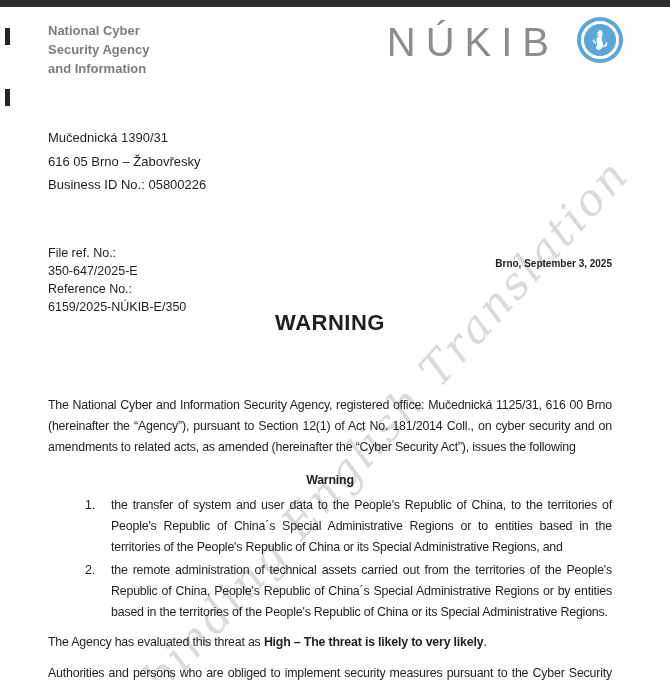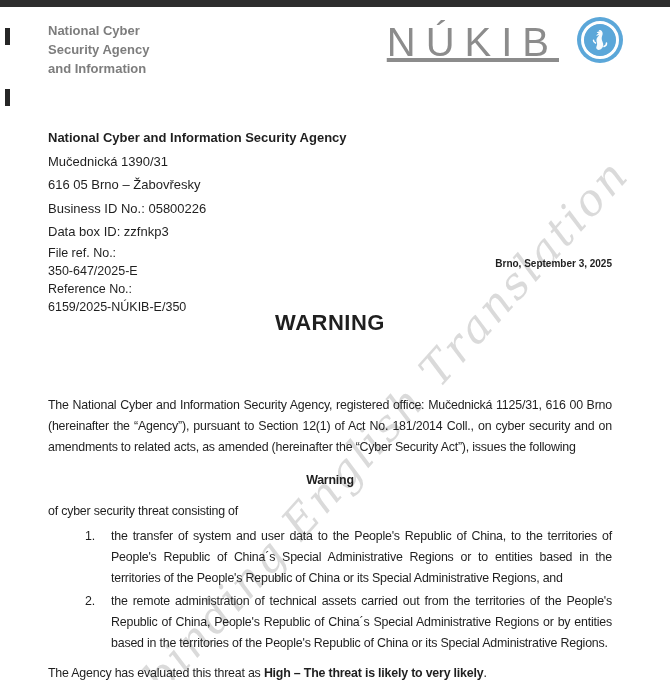--- a/index.html
+++ b/index.html
@@ -61,21 +61,20 @@
     position: absolute; right: 46px; top: 16px;
     display: flex; align-items: center; gap: 17px;
   }
   .wordmark {
     font-size: 40px;
     font-weight: 400;
     color: var(--wordmark-gray);
     letter-spacing: 10px;
     line-height: 1;
     padding-top: 4px;
-    text-decoration: underline;
   }
   .logo-badge { width: 48px; height: 48px; display: block; }
 
   
   .address-block {
     position: absolute; left: 48px; top: 126px;
     font-size: 13px; line-height: 23.5px;
   }
   .address-block .addr-name { font-weight: bold; }
 
@@ -146,45 +145,42 @@
         <circle cx="24" cy="24" r="23" fill="#5ba7d9"></circle>
         <circle cx="24" cy="24" r="17.5" fill="none" stroke="#ffffff" stroke-width="3"></circle>
         <circle cx="24" cy="24" r="15.5" fill="#5ba7d9"></circle>
         <path fill="#ffffff" opacity="0.95" d="M22.5 34c-1.8-.4-2.6-1.6-2.2-3 .3-1.2 1-2.3.8-3.6-.2-1.4-.9-2.7-.6-4.2.3-1.6 1.4-2.8 2.6-3.8-.9-.2-1.8.1-2.7.5.2-1.1 1.1-2 2.2-2.4-.4-.5-1.2-.6-1.9-.5.6-1 1.7-1.5 2.9-1.4-.1-.6-.5-1-1-1.4 1.6-.4 3 .3 3.7 1.7.5 1 .4 2.1.1 3.2-.4 1.4-.9 2.8-.6 4.3.3 1.6 1.2 3 1.4 4.6.3 2.1-.6 4-2.4 5.2-.8.5-1.6.8-2.3.8z"></path>
         <path fill="none" stroke="#ffffff" stroke-width="1.5" stroke-linecap="round" d="M28 30.5c1.6-.5 2.6-1.9 2.5-3.5"></path>
         <path fill="none" stroke="#ffffff" stroke-width="1.5" stroke-linecap="round" d="M19.5 27c-1.3-.4-2-1.4-2-2.7"></path>
       </svg>
     </div>
 
     <div class="address-block">
-      <div class="addr-name">National Cyber and Information Security Agency</div>
       <div>Mučednická 1390/31</div>
       <div>616 05 Brno – Žabovřesky</div>
       <div>Business ID No.: 05800226</div>
-      <div>Data box ID: zzfnkp3</div>
     </div>
 
     <div class="ref-block">
       <div class="ref-label">File ref. No.:</div>
       <div>350-647/2025-E</div>
       <div class="ref-label">Reference No.:</div>
       <div>6159/2025-NÚKIB-E/350</div>
     </div>
 
     <div class="place-date">Brno, September 3, 2025</div>
 
     <div class="doc-title">WARNING</div>
 
     <div class="flow">
 
       <div class="para">The National Cyber and Information Security Agency, registered office: Mučednická 1125/31, 616 00 Brno (hereinafter the “Agency”), pursuant to Section 12(1) of Act No. 181/2014 Coll., on cyber security and on amendments to related acts, as amended (hereinafter the “Cyber Security Act”), issues the following</div>
 
       <div class="sub-title">Warning</div>
 
-      <div class="threat-intro">of cyber security threat consisting of</div>
 
       <div class="threat-list">
         <div class="list-item">
           <div class="list-num">1.</div>
           <div class="list-text">the transfer of system and user data to the People's Republic of China, to the territories of People's Republic of China´s Special Administrative Regions or to entities based in the territories of the People's Republic of China or its Special Administrative Regions, and</div>
         </div>
         <div class="list-item">
           <div class="list-num">2.</div>
           <div class="list-text">the remote administration of technical assets carried out from the territories of the People's Republic of China, People's Republic of China´s Special Administrative Regions or by entities based in the territories of the People's Republic of China or its Special Administrative Regions.</div>
         </div>

